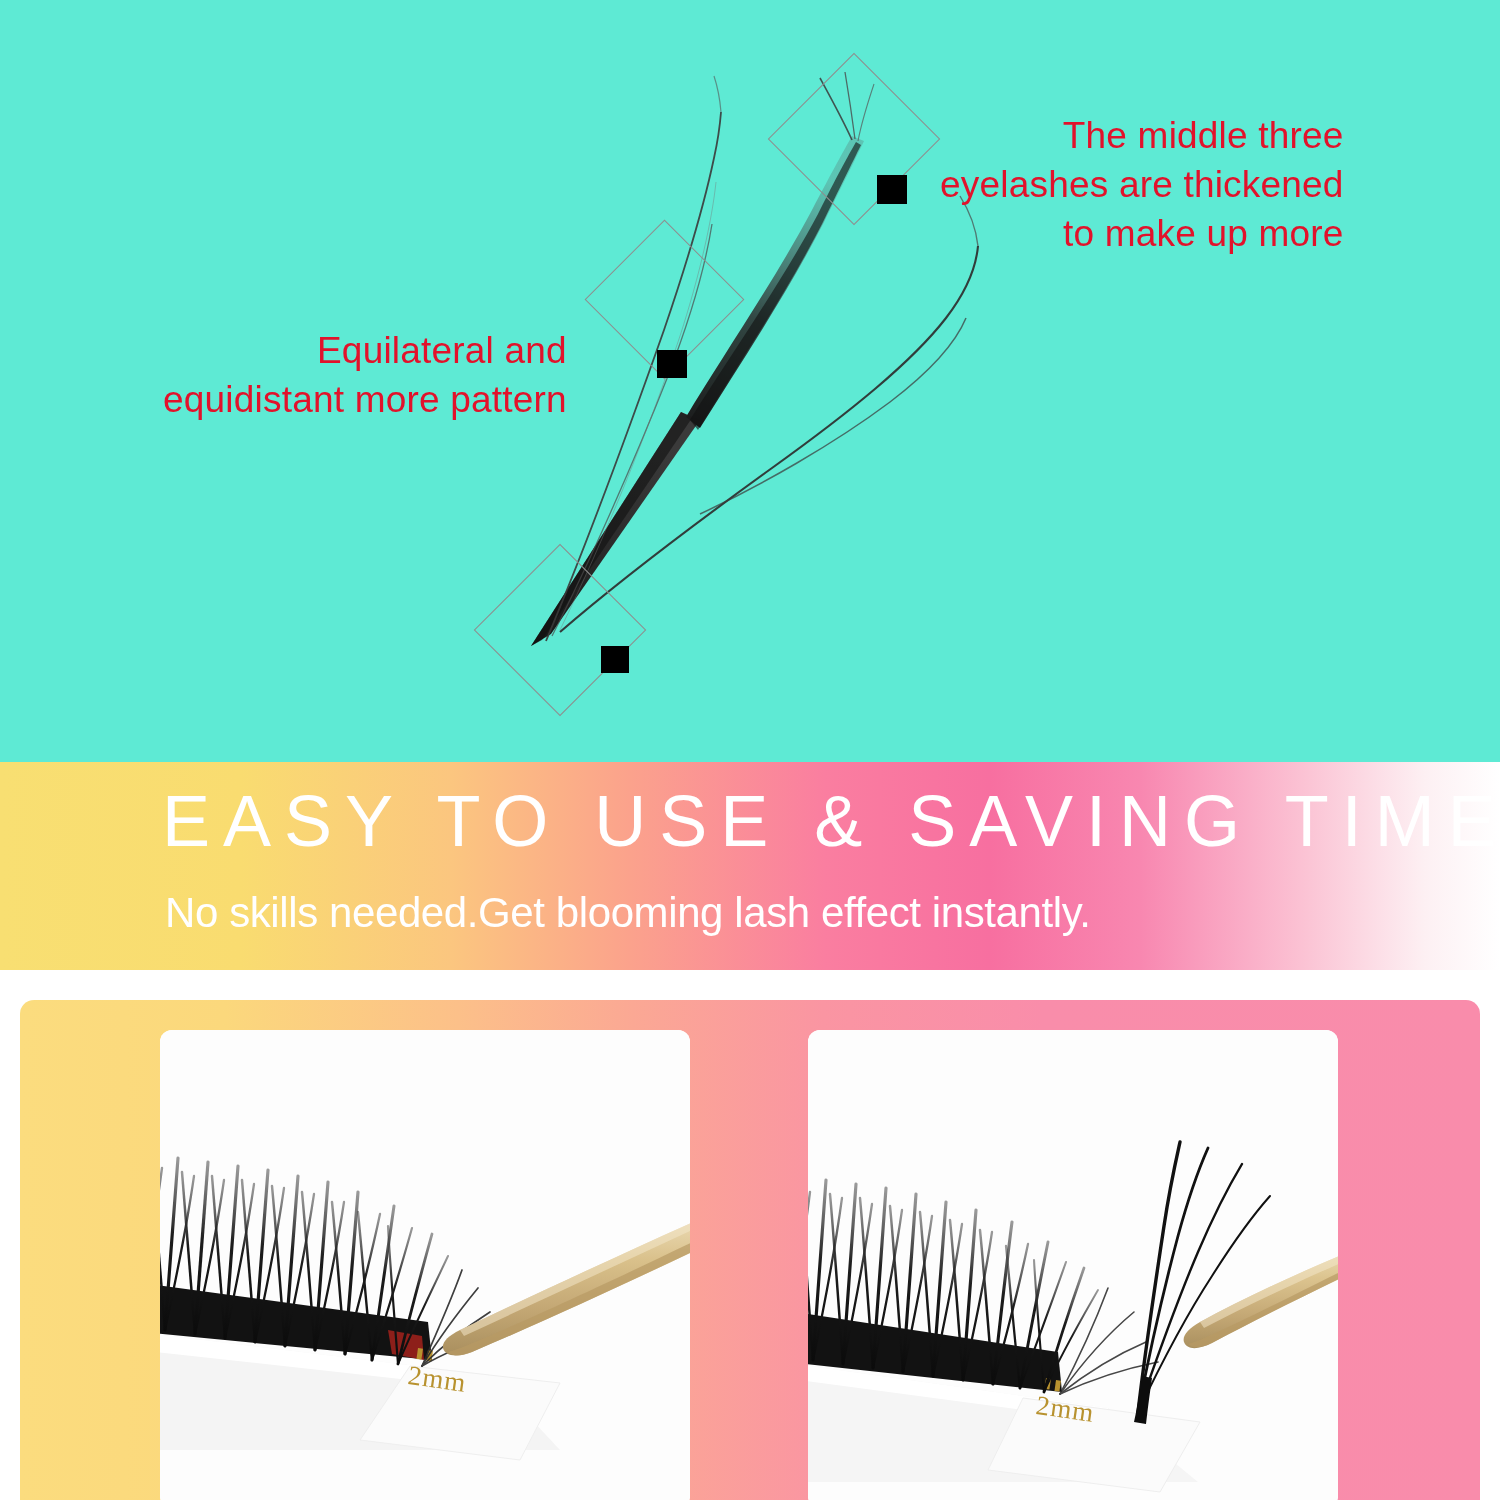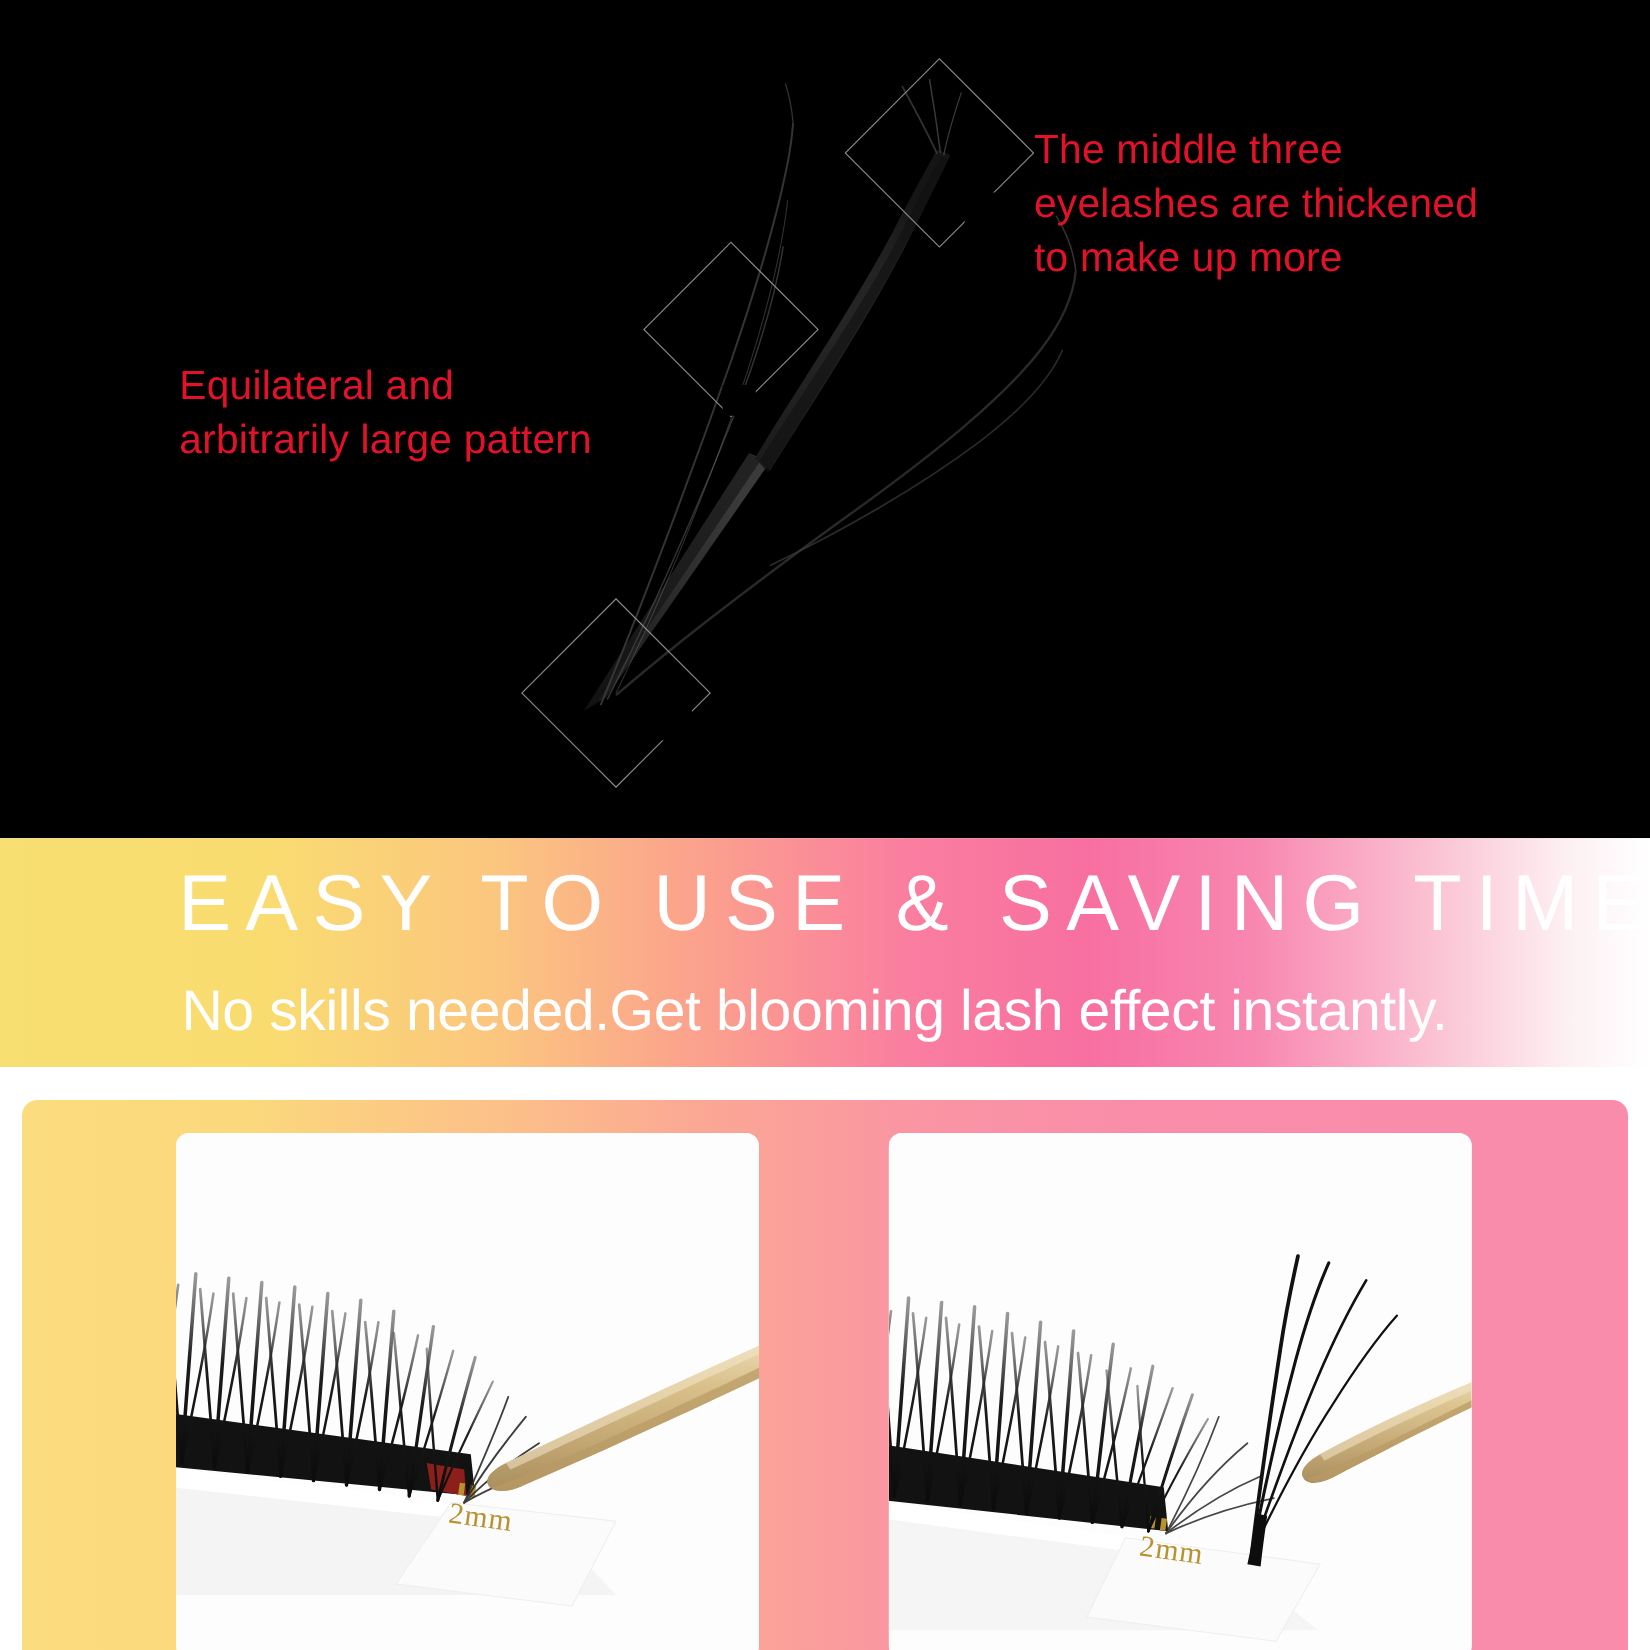--- a/index.html
+++ b/index.html
@@ -14,22 +14,23 @@
     overflow: hidden;
     position: relative;
   }
 
   
   .top-section {
     position: absolute;
     left: 0; top: 0;
     width: 1500px;
     height: 762px;
-    background: #000000;
+    background: #5eead4;
     overflow: hidden;
+    text-align: right;
   }
 
   .diagram-stage {
     position: absolute;
     left: 0; top: 0;
     width: 1500px;
     height: 762px;
   }
 
   .lash-svg {
@@ -92,21 +93,21 @@
     font-weight: 400;
     color: #ffffff;
     letter-spacing: 13px;
     white-space: nowrap;
     line-height: 1.15;
   }
   .banner-sub {
     position: absolute;
     left: 165px;
     top: 127px;
-    font-size: 52px;
+    font-size: 42px;
     font-weight: 400;
     color: #ffffff;
     letter-spacing: -0.4px;
     white-space: nowrap;
   }
 
   
   .bottom-panel {
     position: absolute;
     left: 20px;
@@ -203,21 +204,21 @@
     <div class="dot-square" style="left:657px; top:350px; width:30px; height:28px;"></div>
 
     <div class="diamond" style="left:499px; top:569px; width:122px; height:122px;"></div>
     <div class="dot-square" style="left:601px; top:646px; width:28px; height:27px;"></div>
 
     <div class="anno anno-topright">The middle three
 eyelashes are thickened
 to make up more</div>
 
     <div class="anno anno-left">Equilateral and
-arbitrarily large pattern</div>
+equidistant more pattern</div>
 
 
   </div>
 </div>
 
 <div class="banner">
   <div class="banner-title">EASY TO USE &amp; SAVING TIME</div>
   <div class="banner-sub">No skills needed.Get blooming lash effect instantly.</div>
 </div>
 

